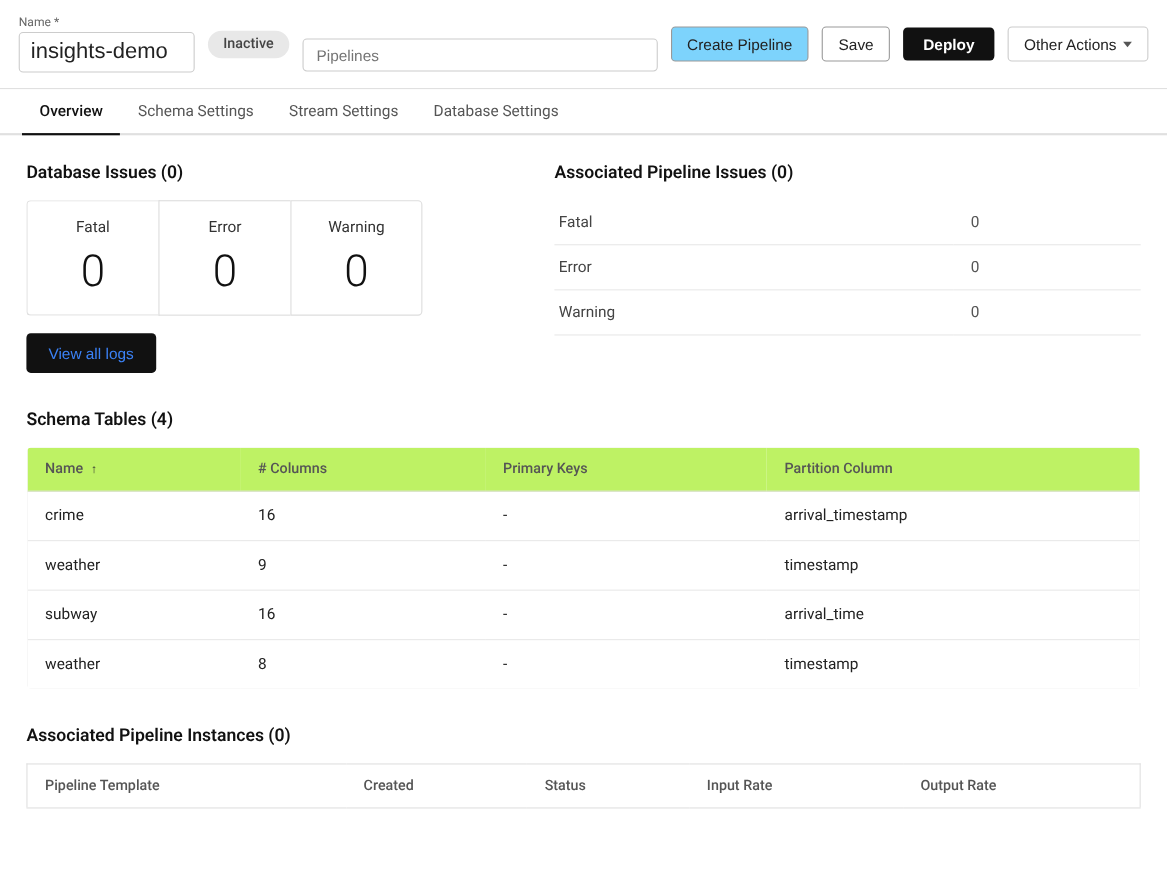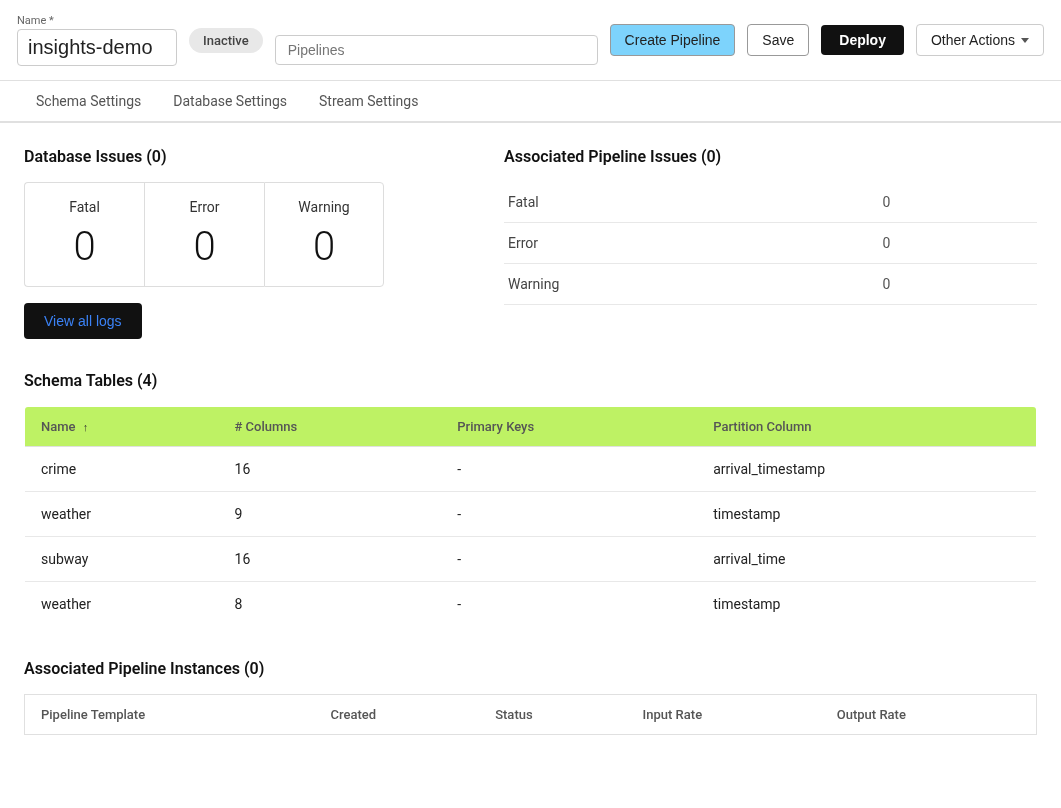--- a/index.html
+++ b/index.html
@@ -248,23 +248,24 @@
   <button class="btn-create">Create Pipeline</button>
   <button class="btn-save">Save</button>
   <button class="btn-deploy">Deploy</button>
   <button class="btn-other-actions">
     <span>Other Actions</span>
     <span class="chevron-down"></span>
   </button>
 </div>
 
 <div class="tabs">
+  <div class="tab active">Overview</div>
   <div class="tab">Schema Settings</div>
+  <div class="tab">Stream Settings</div>
   <div class="tab">Database Settings</div>
-  <div class="tab">Stream Settings</div>
 </div>
 
 <div class="main">
 
   <div class="two-col">
 
     <div class="col-left">
       <div class="section-title">Database Issues (0)</div>
       <div class="issue-cards">
         <div class="issue-card">

